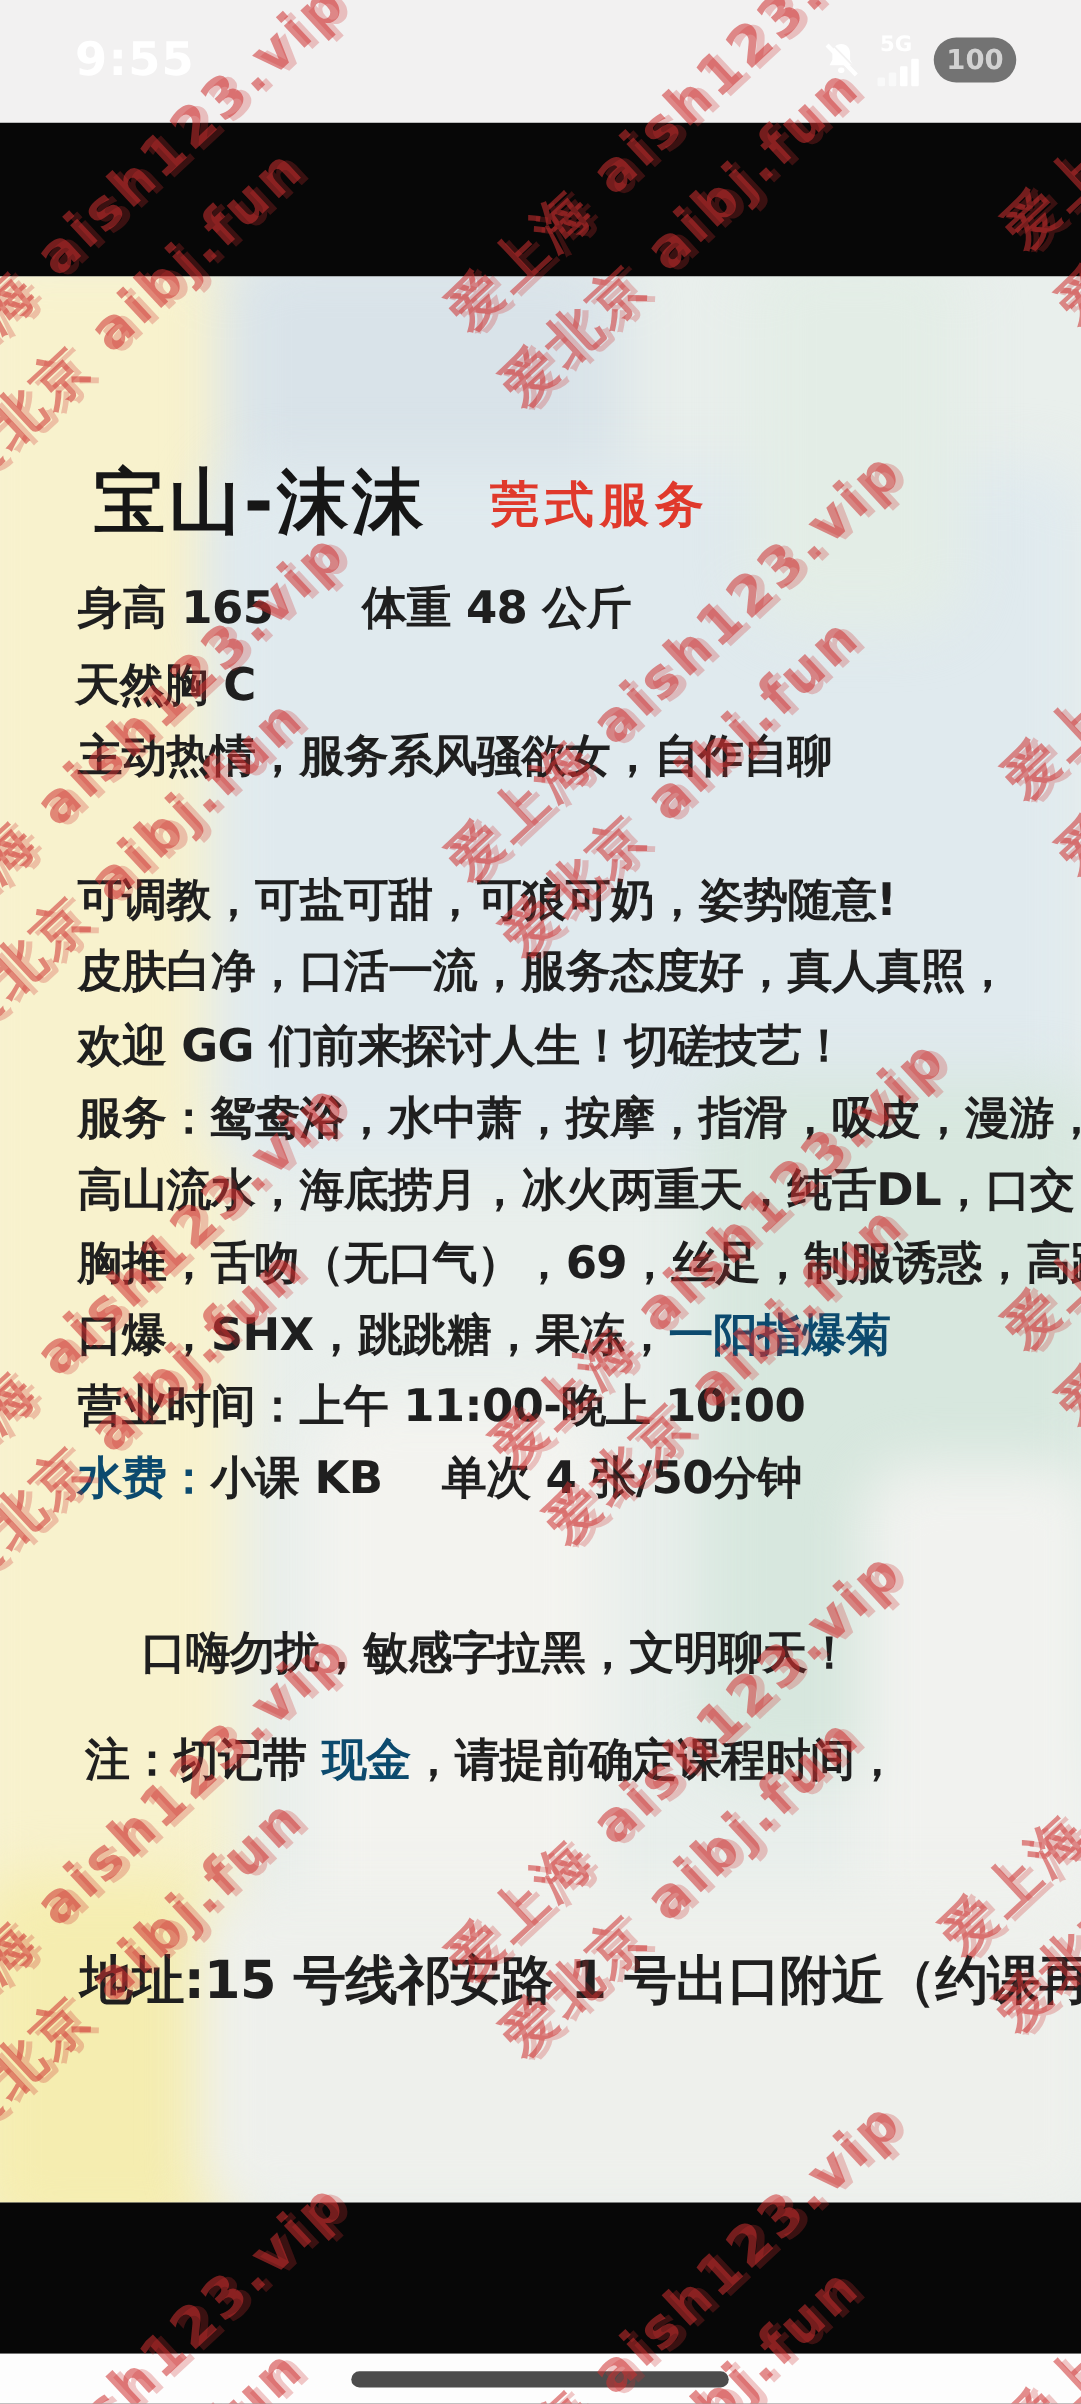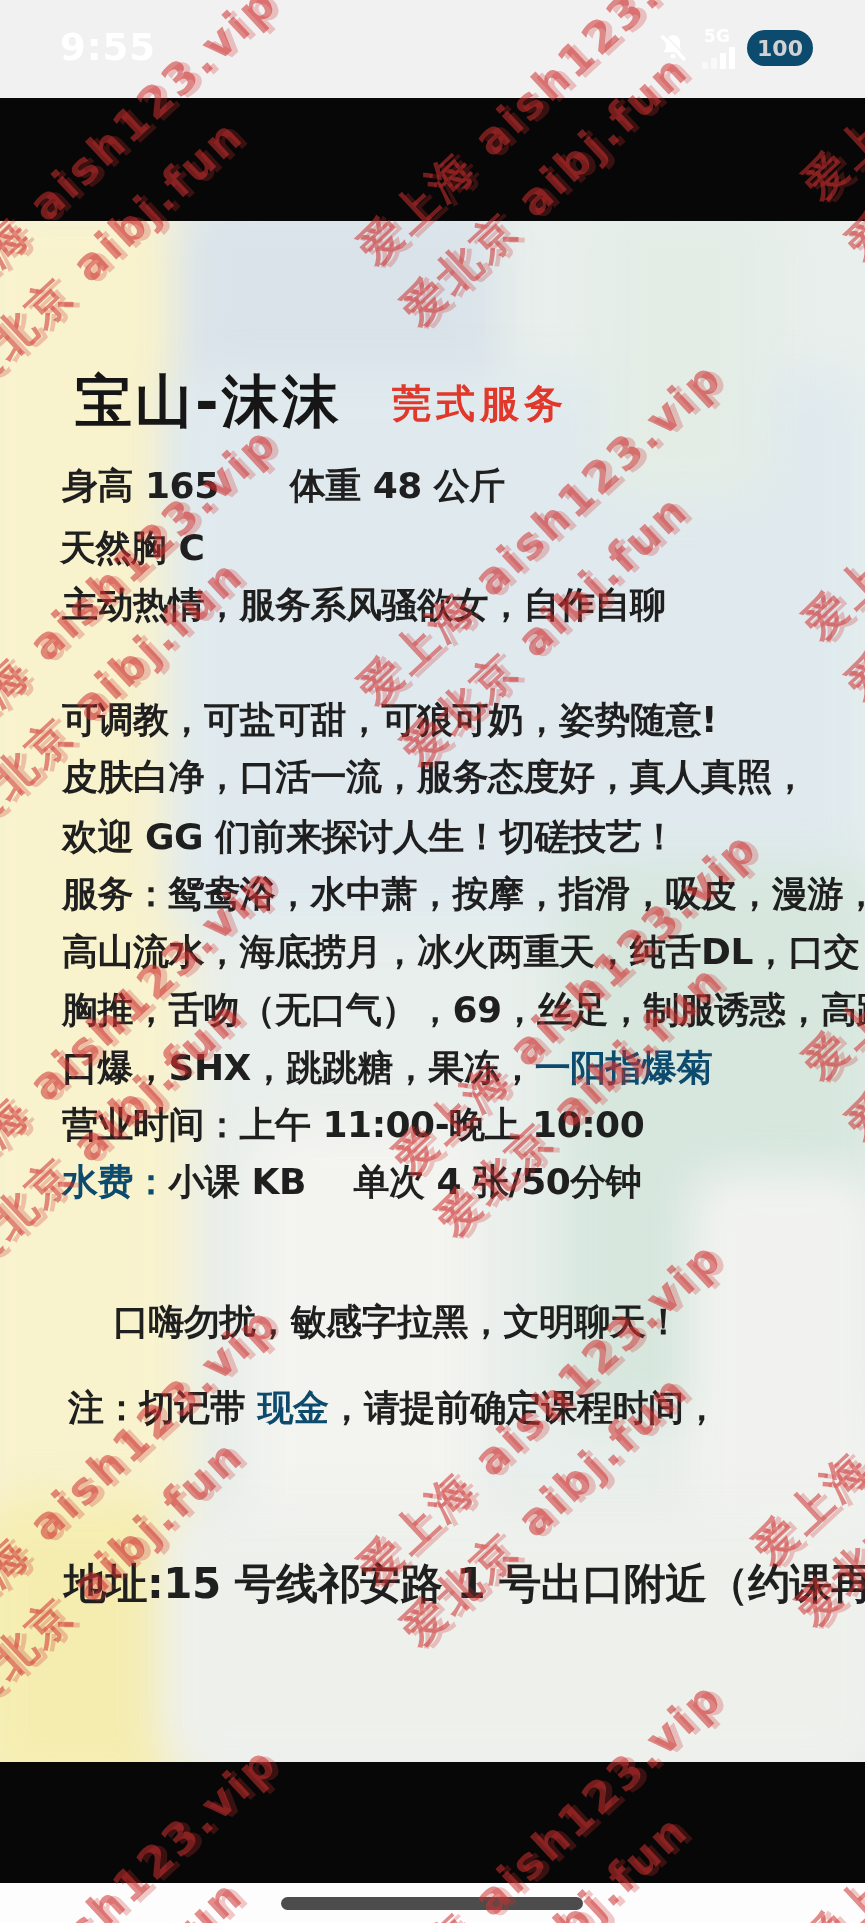--- a/index.html
+++ b/index.html
@@ -11,21 +11,21 @@
   .sb-time{position:absolute;left:60px;top:26px;font-size:37px;font-weight:bold;color:#ffffff;letter-spacing:1px;}
   .sb-right{position:absolute;right:52px;top:24px;display:flex;align-items:center;gap:12px;height:48px;}
   .sig{display:flex;flex-direction:column;align-items:flex-start;line-height:1;}
   .sig-5g{font-size:17px;font-weight:bold;color:#ffffff;margin-bottom:2px;margin-left:2px;}
   .bars{display:flex;align-items:flex-end;gap:3px;height:22px;}
   .bars i{display:block;width:6px;background:#ffffff;border-radius:1px;}
   .bars i:nth-child(1){height:7px;opacity:.55;}
   .bars i:nth-child(2){height:11px;opacity:.55;}
   .bars i:nth-child(3){height:16px;}
   .bars i:nth-child(4){height:22px;}
-  .battery{min-width:62px;height:36px;background:#0c4a6e;border-radius:18px;display:flex;align-items:center;justify-content:center;
+  .battery{min-width:62px;height:36px;background:#737373;border-radius:18px;display:flex;align-items:center;justify-content:center;
            font-size:22px;font-weight:bold;color:#d2d2d2;padding:0 10px;}
 
   
   .bar-top{position:absolute;left:0;top:98px;width:865px;height:123px;background:#070707;z-index:4;}
   .bar-bottom{position:absolute;left:0;top:1762px;width:865px;height:121px;background:#070707;z-index:4;}
   .bottom-strip{position:absolute;left:0;top:1883px;width:865px;height:40px;background:#fdfdfd;z-index:4;}
   .home-pill{position:absolute;left:281px;top:1897px;width:302px;height:13px;border-radius:7px;background:#4c4c4c;z-index:6;}
 
   
   .poster{position:absolute;left:0;top:221px;width:865px;height:1541px;background:#e9efec;overflow:hidden;z-index:3;}

